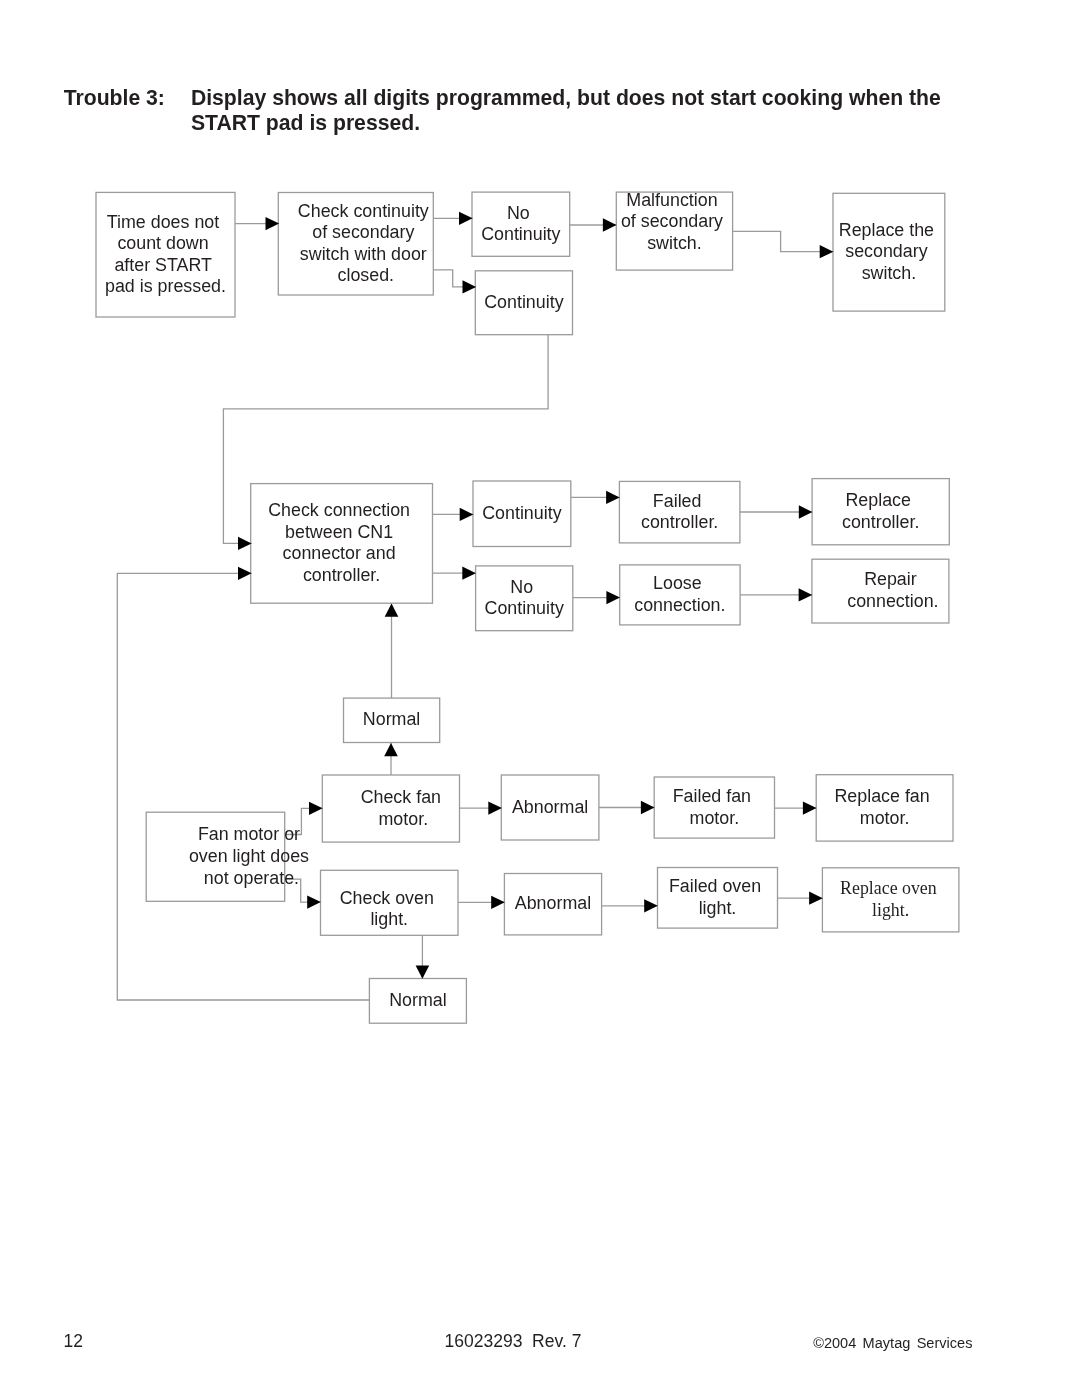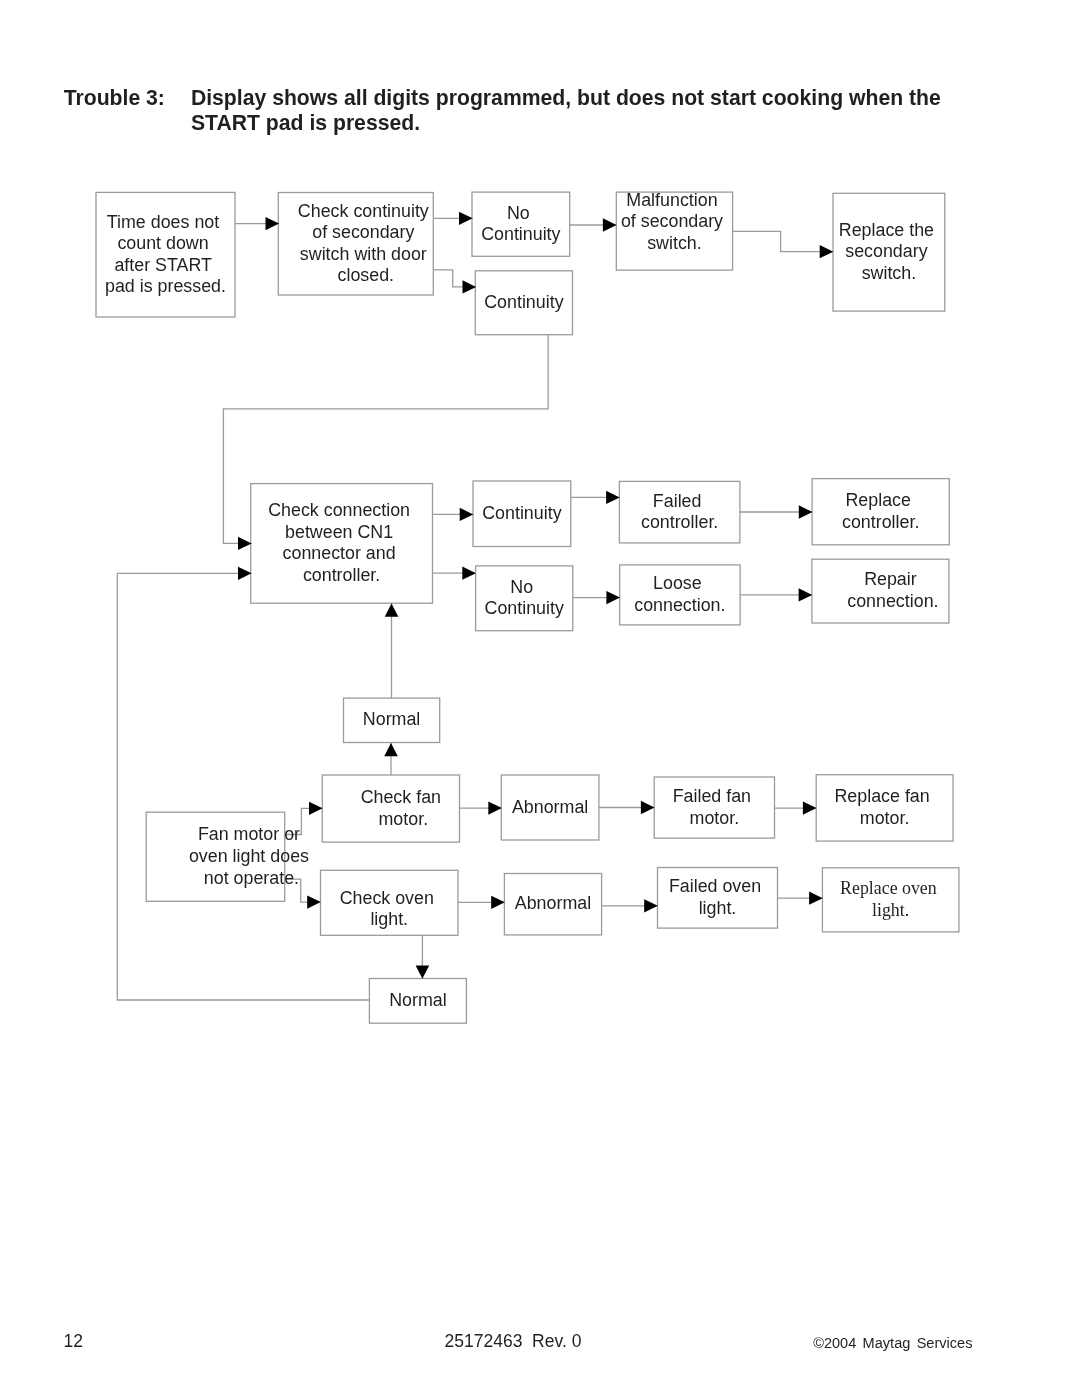--- a/index.html
+++ b/index.html
@@ -179,15 +179,15 @@
       </div>
       <div class="bx" style="left: 822.4px; top: 867.8px; width: 136.5px; height: 64.1px; font-family: Liberation Serif, serif;">
         <span>Replace oven <br>light.</span>
       </div>
       <div class="bx" style="left: 369.4px; top: 978.5px; width: 97px; height: 44.7px;">
         <span>Normal</span>
       </div>
     </div>
 
   <div class="pg-num">12</div>
-  <div class="pg-doc">25172463  Rev. 0</div>
+  <div class="pg-doc">16023293  Rev. 7</div>
   <div class="pg-copy">©2004 Maytag Services</div>
 </div>
 
 </body></html>

